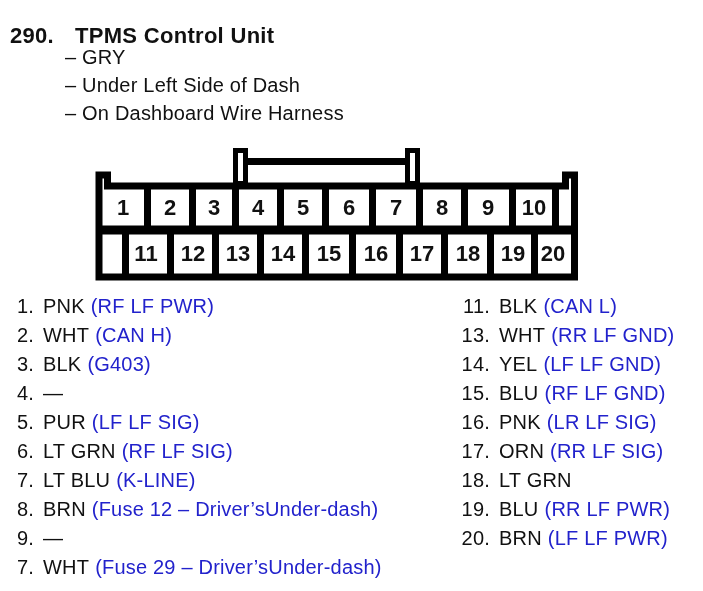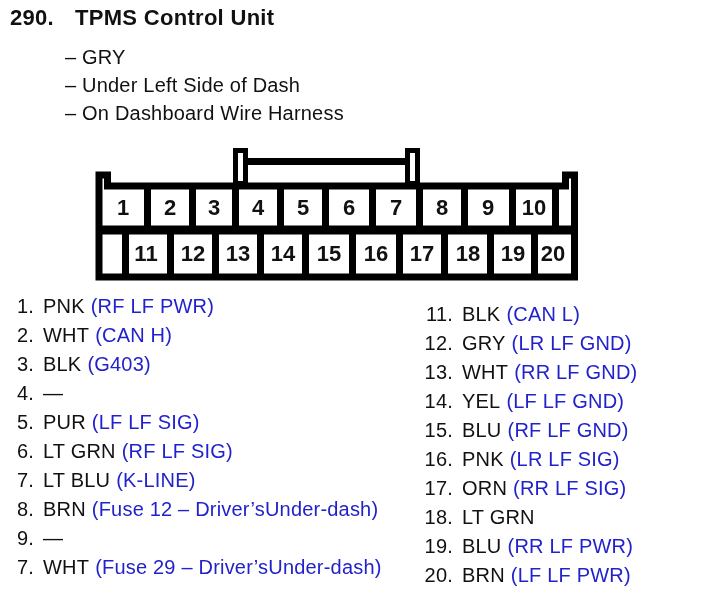--- a/index.html
+++ b/index.html
@@ -11,21 +11,21 @@
     background: var(--background, #ffffff);
     font-family: "Liberation Sans", sans-serif;
     color: var(--text, #111111);
     overflow: hidden;
   }
 
   
   .title-row {
     position: absolute;
     left: 10px;
-    top: 5px;
+    top: 23px;
     display: flex;
     font-weight: bold;
     font-size: 22px;
     letter-spacing: 0.3px;
   }
   .title-num { width: 65px; }
 
   
   .bullets {
     position: absolute;
@@ -56,21 +56,21 @@
 
   
   .pins {
     position: absolute;
     top: 292px;
     font-size: 20px;
     line-height: 29px;
     letter-spacing: 0.2px;
   }
   .pins-left  { left: 4px; }
-  .pins-right { left: 420px; margin-top: 8px; }
+  .pins-right { left: 457px; }
   .pin-row { display: flex; white-space: pre; }
   .pin-num { width: 30px; text-align: right; margin-right: 9px; }
   .pins-right .pin-num { width: 33px; }
   .pin-signal { color: var(--signal-blue, #2222cc); margin-left: 6px; }
 </style>
 </head>
 <body>
 
 <div class="page">
 
@@ -170,25 +170,20 @@
     </div>
   </div>
 
   <div class="pins pins-right">
     <div class="pin-row">
       <span class="pin-num">11.</span>
       <span class="pin-color">BLK</span>
       <span class="pin-signal">(CAN L)</span>
     </div>
     <div class="pin-row">
-      <span class="pin-num">12.</span>
-      <span class="pin-color">GRY</span>
-      <span class="pin-signal">(LR LF GND)</span>
-    </div>
-    <div class="pin-row">
       <span class="pin-num">13.</span>
       <span class="pin-color">WHT</span>
       <span class="pin-signal">(RR LF GND)</span>
     </div>
     <div class="pin-row">
       <span class="pin-num">14.</span>
       <span class="pin-color">YEL</span>
       <span class="pin-signal">(LF LF GND)</span>
     </div>
     <div class="pin-row">

